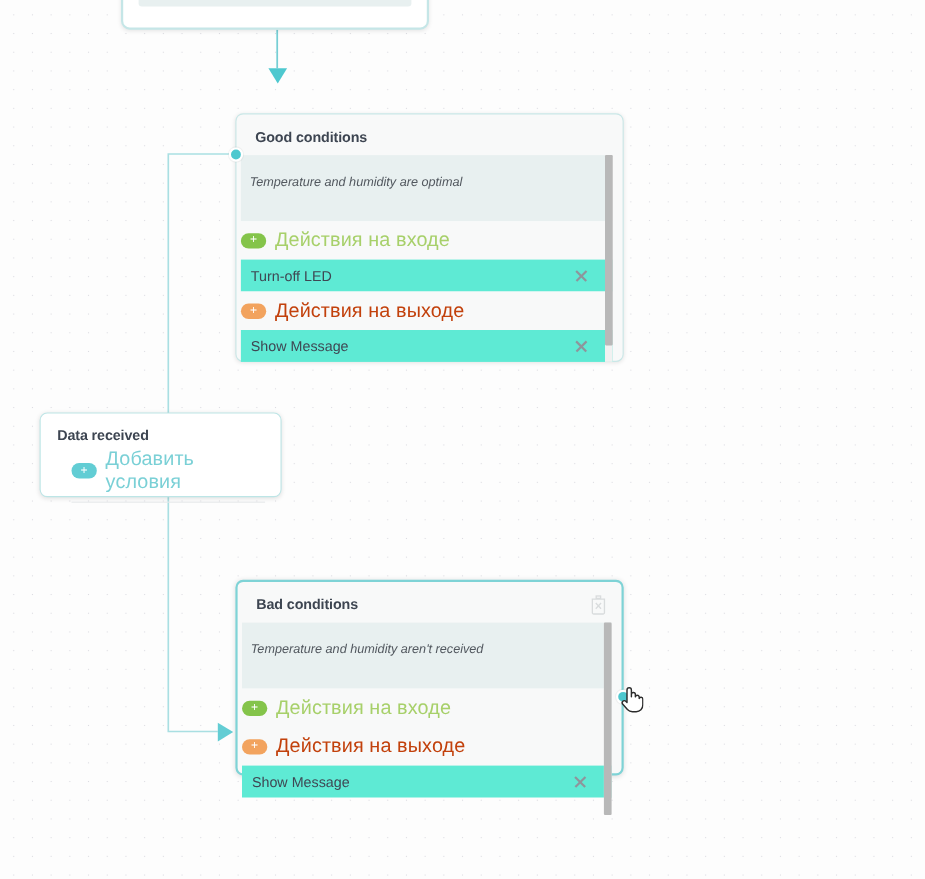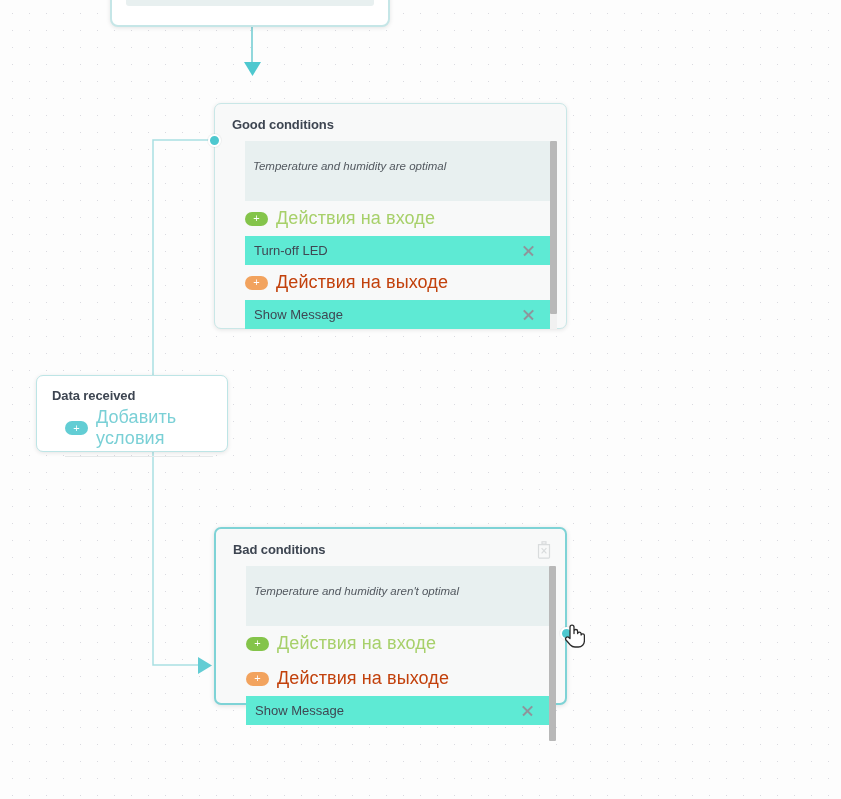--- a/index.html
+++ b/index.html
@@ -61,21 +61,21 @@
     right: 13px;
     width: 16px;
     height: 18px;
     cursor: pointer;
     opacity: 0.45;
   }
 
   
   .node-body {
     position: relative;
-    margin: 0 9px 9px 30px;
+    margin: 0 9px 9px 4px;
     border-top: 0;
   }
 
   .desc {
     background: #e8f0f0;
     color: #52585f;
     font-style: italic;
     font-size: 11.5px;
     padding: 17px 14px 27px 8px;
     line-height: 1.4;
@@ -179,21 +179,21 @@
     left: 214px;
     top: 103px;
     width: 353px;
     height: 226px;
   }
 
   
   #node-data {
     left: 36px;
     top: 375px;
-    width: 192px;
+    width: 220px;
     height: 77px;
     background: #ffffff;
     border: 1px solid #bde5e6;
     border-radius: 7px;
   }
   #node-data .node-title { padding: 12px 16px 4px 15px; }
   #node-data .cond-row {
     display: flex;
     align-items: center;
     margin: 0 14px 0 28px;
@@ -296,21 +296,21 @@
 
     <div class="node-delete">
       <svg viewBox="0 0 16 18" width="16" height="18">
         <rect x="6" y="0.8" width="4" height="2.2" fill="none" stroke="#b4b9bc" stroke-width="1.2"></rect>
         <path d="M2.5,3.6 h11 v12.4 a1.2,1.2 0 0 1 -1.2,1.2 h-8.6 a1.2,1.2 0 0 1 -1.2,-1.2 z" fill="none" stroke="#b4b9bc" stroke-width="1.2"></path>
         <path d="M5.6,7.2 L10.4,12.4 M10.4,7.2 L5.6,12.4" stroke="#b4b9bc" stroke-width="1.2"></path>
       </svg>
     </div>
 
     <div class="node-body">
-      <div class="desc">Temperature and humidity aren't optimal</div>
+      <div class="desc">Temperature and humidity aren't received</div>
 
       <div class="action-row">
         <span class="plus-pill green">+</span>
         <span class="action-label green">Действия на входе</span>
       </div>
 
 
       <div class="action-row">
         <span class="plus-pill orange">+</span>
         <span class="action-label orange">Действия на выходе</span>

